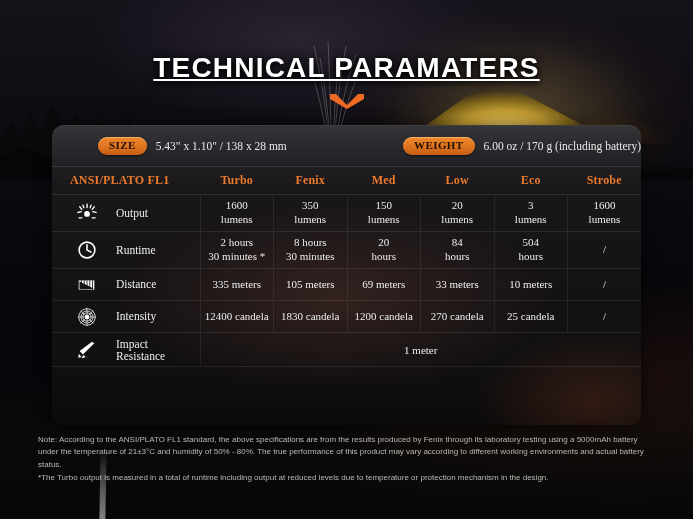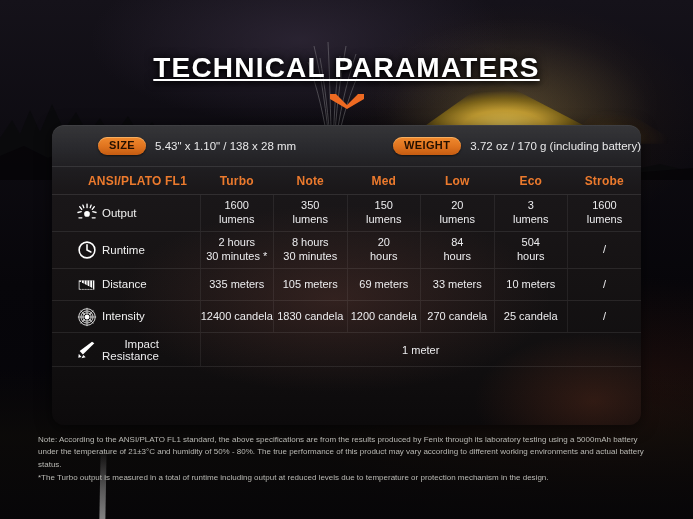--- a/index.html
+++ b/index.html
@@ -96,20 +96,21 @@
     position: absolute;
     left: 52px; top: 125px;
     width: 589px; height: 300px;
     border-radius: 12px;
     background:
       radial-gradient(ellipse 300px 130px at 48% 58%, rgba(120,70,60,0.30), rgba(0,0,0,0) 72%),
       radial-gradient(ellipse 160px 90px at 92% 92%, rgba(130,60,35,0.30), rgba(0,0,0,0) 75%),
       linear-gradient(180deg, #2a2a2d 0%, #232327 8%, #1a1719 22%, #161314 48%, #110f10 78%, #0c0a0b 100%);
     box-shadow: 0 2px 16px rgba(0,0,0,0.6), inset 0 1px 0 rgba(255,255,255,0.05);
     overflow: hidden;
+    font-family: Liberation Serif, serif;
   }
   .panel-sheen {
     position: absolute; left: 0; top: 0; width: 100%; height: 46px;
     background: linear-gradient(180deg, rgba(255,255,255,0.055), rgba(255,255,255,0));
     pointer-events: none;
   }
 
   
   .spec-strip {
     position: relative;
@@ -150,21 +151,21 @@
     height: 28px;
     color: #ec7a2d;
     font-size: 12px;
     font-weight: bold;
     letter-spacing: .2px;
     border-top: 1px solid rgba(255,255,255,0.10);
     border-bottom: 1px solid rgba(255,255,255,0.10);
   }
   .hdr-row th.lbl {
     text-align: left;
-    padding-left: 36px;
+    padding-left: 18px;
     font-size: 12px;
   }
   .data-row td {
     height: 37px;
     color: #ececee;
     font-size: 11px;
     line-height: 1.25;
     border-bottom: 1px solid rgba(255,255,255,0.085);
     border-left: 1px solid rgba(255,255,255,0.07);
   }
@@ -178,28 +179,28 @@
   }
   .data-row.tall td { height: 32px; }
   .full-row td {
     height: 34px;
     color: #ececee;
     font-size: 11px;
     border-bottom: 1px solid rgba(255,255,255,0.085);
     border-left: 1px solid rgba(255,255,255,0.07);
   }
   .full-row td.lbl {
-    text-align: right;
+    text-align: left;
     padding-left: 24px;
     font-size: 11.5px;
     border-left: none;
   }
   .full-row.last td { border-bottom: none; }
 
-  .rowlabel { display: flex; align-items: center; gap: 4px; }
+  .rowlabel { display: flex; align-items: center; gap: 18px; }
   .rowlabel .ico { width: 22px; height: 22px; flex: 0 0 22px; display: block; }
   .rowlabel .txt { white-space: pre-line; }
 
   .col-label { width: 148px; }
   .col-m { width: 73.5px; }
 
   
   .note {
     position: absolute;
     left: 38px; top: 434px;
@@ -248,38 +249,38 @@
   </div>
 
   <div class="panel">
     <div class="panel-sheen"></div>
 
     <div class="spec-strip">
       <span class="badge">SIZE</span>
       <span class="spec-value">5.43" x 1.10" / 138 x 28 mm</span>
       <span class="spec-gap"></span>
       <span class="badge">WEIGHT</span>
-      <span class="spec-value">3.72 oz / 170 g (including battery)</span>
+      <span class="spec-value">6.00 oz / 170 g (including battery)</span>
     </div>
 
     <table class="tbl">
       <colgroup>
         <col class="col-label">
           <col class="col-m">
           <col class="col-m">
           <col class="col-m">
         <col class="col-m">
           <col class="col-m">
           <col class="col-m">
       </colgroup>
       <thead>
         <tr class="hdr-row">
           <th class="lbl">ANSI/PLATO FL1</th>
           <th>Turbo</th>
-          <th>Note</th>
+          <th>Fenix</th>
           <th>Med</th>
           <th>Low</th>
           <th>Eco</th>
           <th>Strobe</th>
         </tr>
       </thead>
       <tbody>
 
         <tr class="data-row">
           <td class="lbl">

